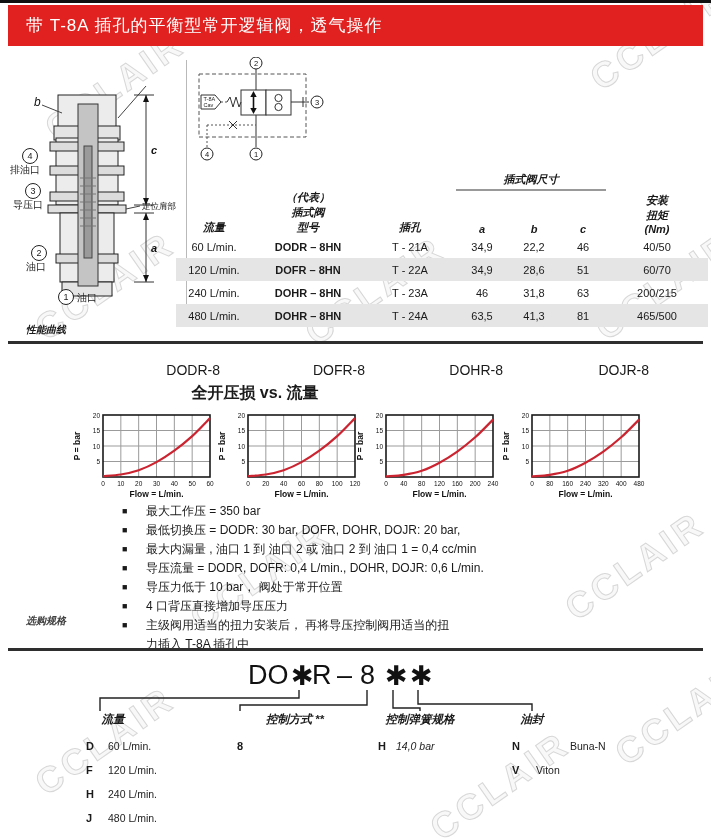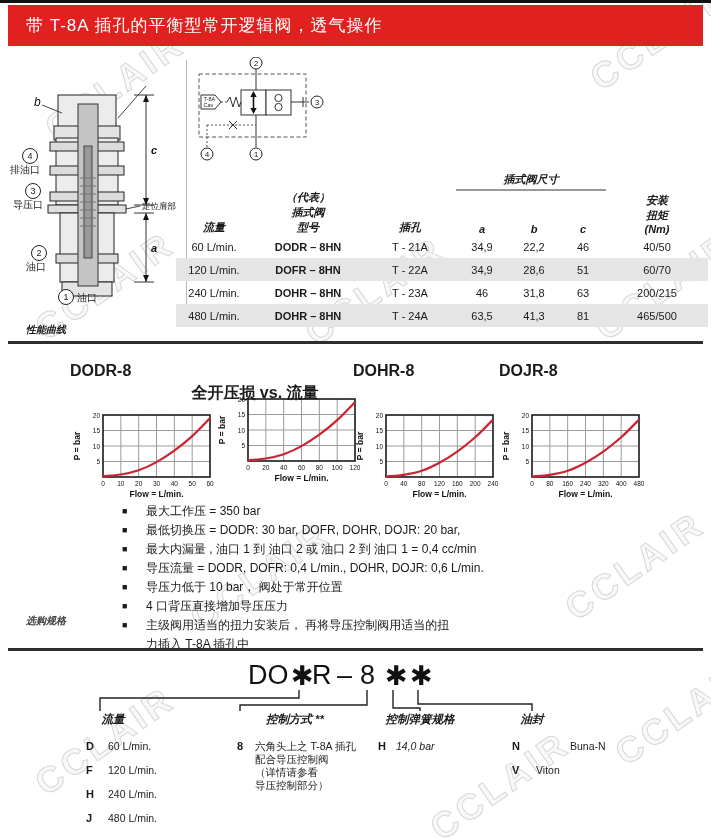--- a/index.html
+++ b/index.html
@@ -20,21 +20,21 @@
   .spec{position:absolute;left:176px;top:172px;width:532px;border-collapse:collapse;font-size:11px;}
   .spec th{font-weight:bold;font-style:italic;text-align:center;vertical-align:bottom;padding:0 2px;}
   .spec td{text-align:center;height:23px;padding:0 2px;}
   .spec .dimshead{border-bottom:2px solid #999;padding-bottom:2px;}
   .spec tr.shade td{background:#e5e5e5;}
   .spec td.model{font-weight:bold;}
   .pre{white-space:pre-line;}
   .rule{position:absolute;left:8px;width:695px;height:2.5px;background:#2e2e2e;}
   .sect{position:absolute;left:10px;font-size:10px;font-weight:bold;font-style:italic;margin-left:16px;}
   .chart{position:absolute;top:362px;width:150px;}
-  .chart .ct{text-align:left;font-weight:bold;font-size:16px;height:16px;}
+  .chart .ct{text-align:right;font-weight:normal;font-size:14px;height:16px;}
   .chart svg{margin-top:30px;display:block;}
   .subtitle{position:absolute;left:150px;top:383px;width:210px;text-align:center;
             font-size:16px;font-weight:bold;}
   .bullets{position:absolute;left:122px;top:502px;width:470px;}
   .bullets .li{display:flex;font-size:12px;line-height:19px;}
   .bullets .mk{width:24px;font-size:9px;line-height:19px;}
   .bullets .tx{flex:1;}
   .olabel{position:absolute;font-size:11.5px;font-weight:bold;font-style:italic;text-align:center;top:712px;height:15px;}
   .ocode{position:absolute;font-size:11px;font-weight:bold;}
   .odesc{position:absolute;font-size:10.5px;color:#222;}
@@ -251,20 +251,21 @@
         <text x="140" y="78" text-anchor="middle" font-size="6.5" fill="#111">60</text>
         <text x="30" y="56" text-anchor="end" font-size="6.5" fill="#111">5</text>
         <text x="30" y="40.5" text-anchor="end" font-size="6.5" fill="#111">10</text>
         <text x="30" y="25" text-anchor="end" font-size="6.5" fill="#111">15</text>
         <text x="30" y="9.5" text-anchor="end" font-size="6.5" fill="#111">20</text>
         <text x="86.5" y="89" text-anchor="middle" font-size="8.5" font-weight="bold" fill="#111">Flow = L/min.</text>
         <text transform="rotate(-90)" x="-38" y="10" text-anchor="middle" font-size="8.5" font-weight="bold" fill="#111">P = bar</text>
       </svg>
   </div>
   <div class="chart" style="left:215px;">
+    <div class="ct">DOFR-8</div>
     <svg width="150" height="96" viewBox="0 0 150 96">
         <line x1="50.83333333333333" y1="7" x2="50.83333333333333" y2="69" stroke="#9b9b9b" stroke-width="1"></line>
         <line x1="68.66666666666666" y1="7" x2="68.66666666666666" y2="69" stroke="#9b9b9b" stroke-width="1"></line>
         <line x1="86.5" y1="7" x2="86.5" y2="69" stroke="#9b9b9b" stroke-width="1"></line>
         <line x1="104.33333333333333" y1="7" x2="104.33333333333333" y2="69" stroke="#9b9b9b" stroke-width="1"></line>
         <line x1="122.16666666666667" y1="7" x2="122.16666666666667" y2="69" stroke="#9b9b9b" stroke-width="1"></line>
         <line x1="33" y1="53.5" x2="140" y2="53.5" stroke="#9b9b9b" stroke-width="1"></line>
         <line x1="33" y1="38" x2="140" y2="38" stroke="#9b9b9b" stroke-width="1"></line>
         <line x1="33" y1="22.5" x2="140" y2="22.5" stroke="#9b9b9b" stroke-width="1"></line>
         <rect x="33" y="7" width="107" height="62" fill="none" stroke="#1a1a1a" stroke-width="1.6"></rect>
@@ -400,24 +401,20 @@
   <span class="ocode" style="left:86px;top:740px;">D</span>
   <span class="odesc" style="left:108px;top:740px;">60 L/min.</span>
   <span class="ocode" style="left:86px;top:764px;">F</span>
   <span class="odesc" style="left:108px;top:764px;">120 L/min.</span>
   <span class="ocode" style="left:86px;top:788px;">H</span>
   <span class="odesc" style="left:108px;top:788px;">240 L/min.</span>
   <span class="ocode" style="left:86px;top:812px;">J</span>
   <span class="odesc" style="left:108px;top:812px;">480 L/min.</span>
 
   <span class="ocode" style="left:237px;top:740px;">8</span>
-  <span class="odesc pre" style="left:255px;top:740px;line-height:13px;">六角头上之 T-8A 插孔
-配合导压控制阀
-（详情请参看
-导压控制部分）</span>
 
   <span class="ocode" style="left:378px;top:740px;">H</span>
   <span class="odesc" style="left:396px;top:740px;font-style:italic;">14,0 bar</span>
 
   <span class="ocode" style="left:512px;top:740px;">N</span>
   <span class="odesc" style="left:530px;top:740px;padding-left:40px;">Buna-N</span>
   <span class="ocode" style="left:512px;top:764px;">V</span>
   <span class="odesc" style="left:521px;top:764px;margin-left:15px;">Viton</span>
 
 </div>

